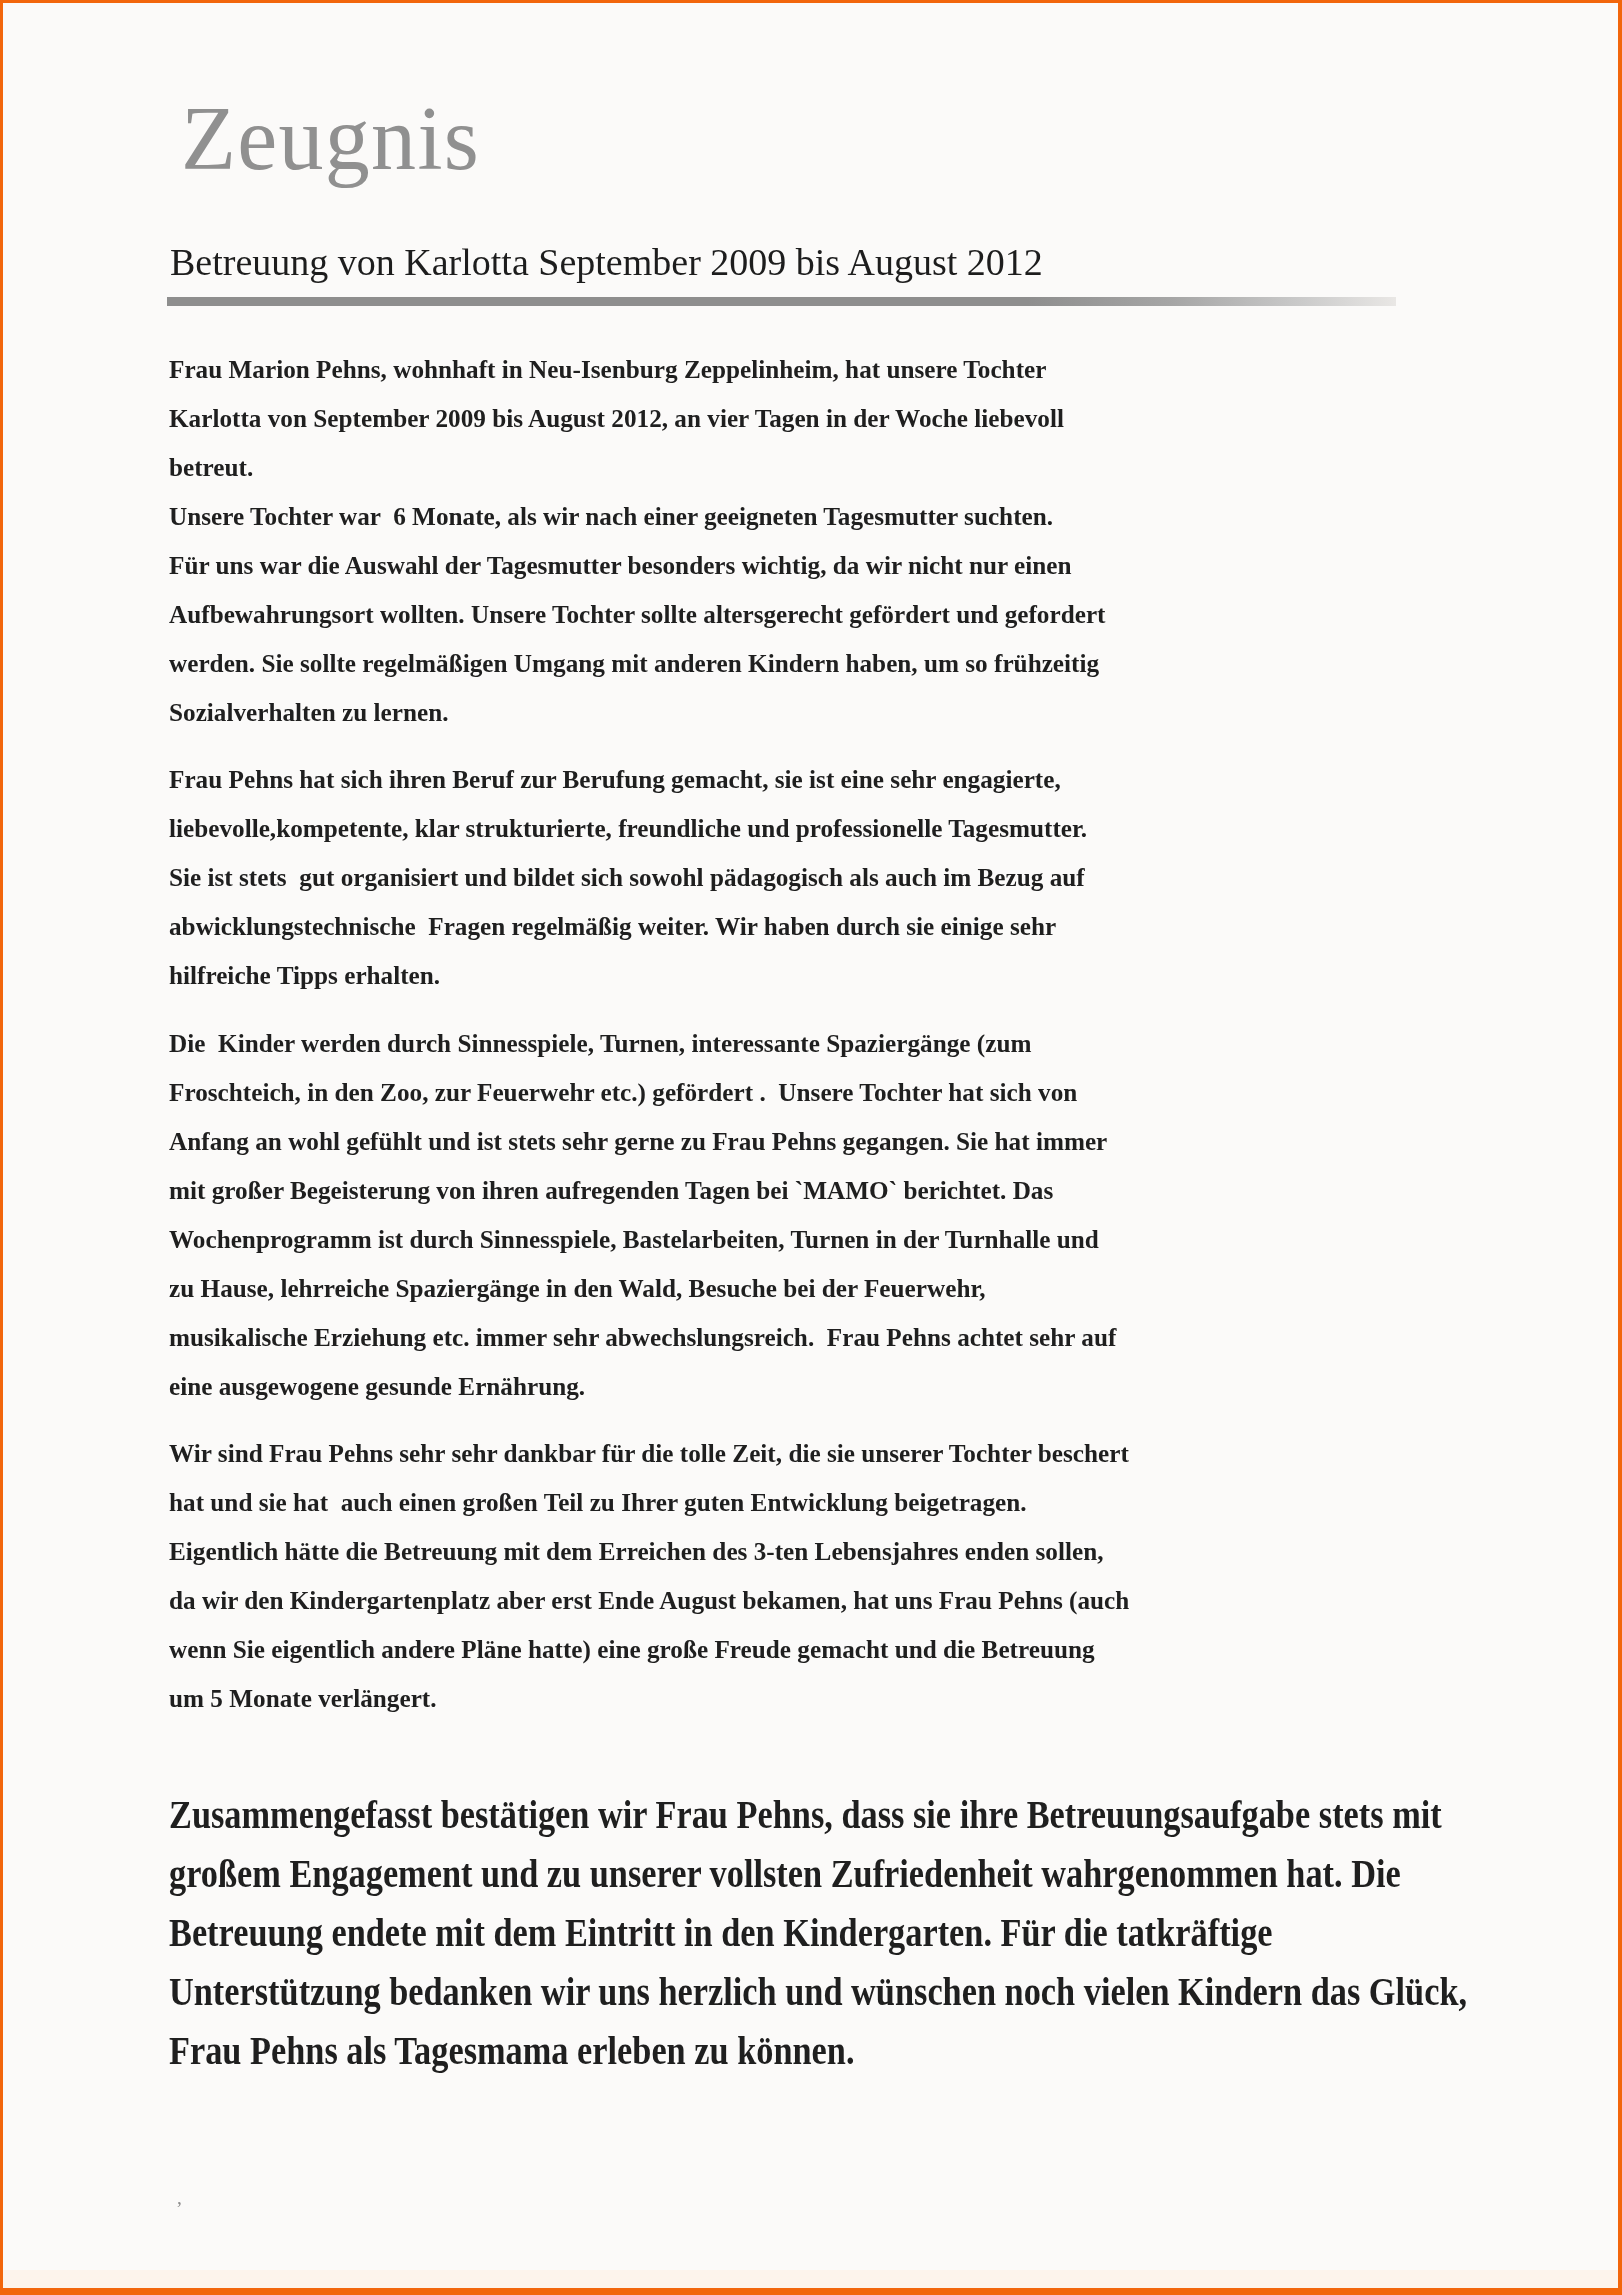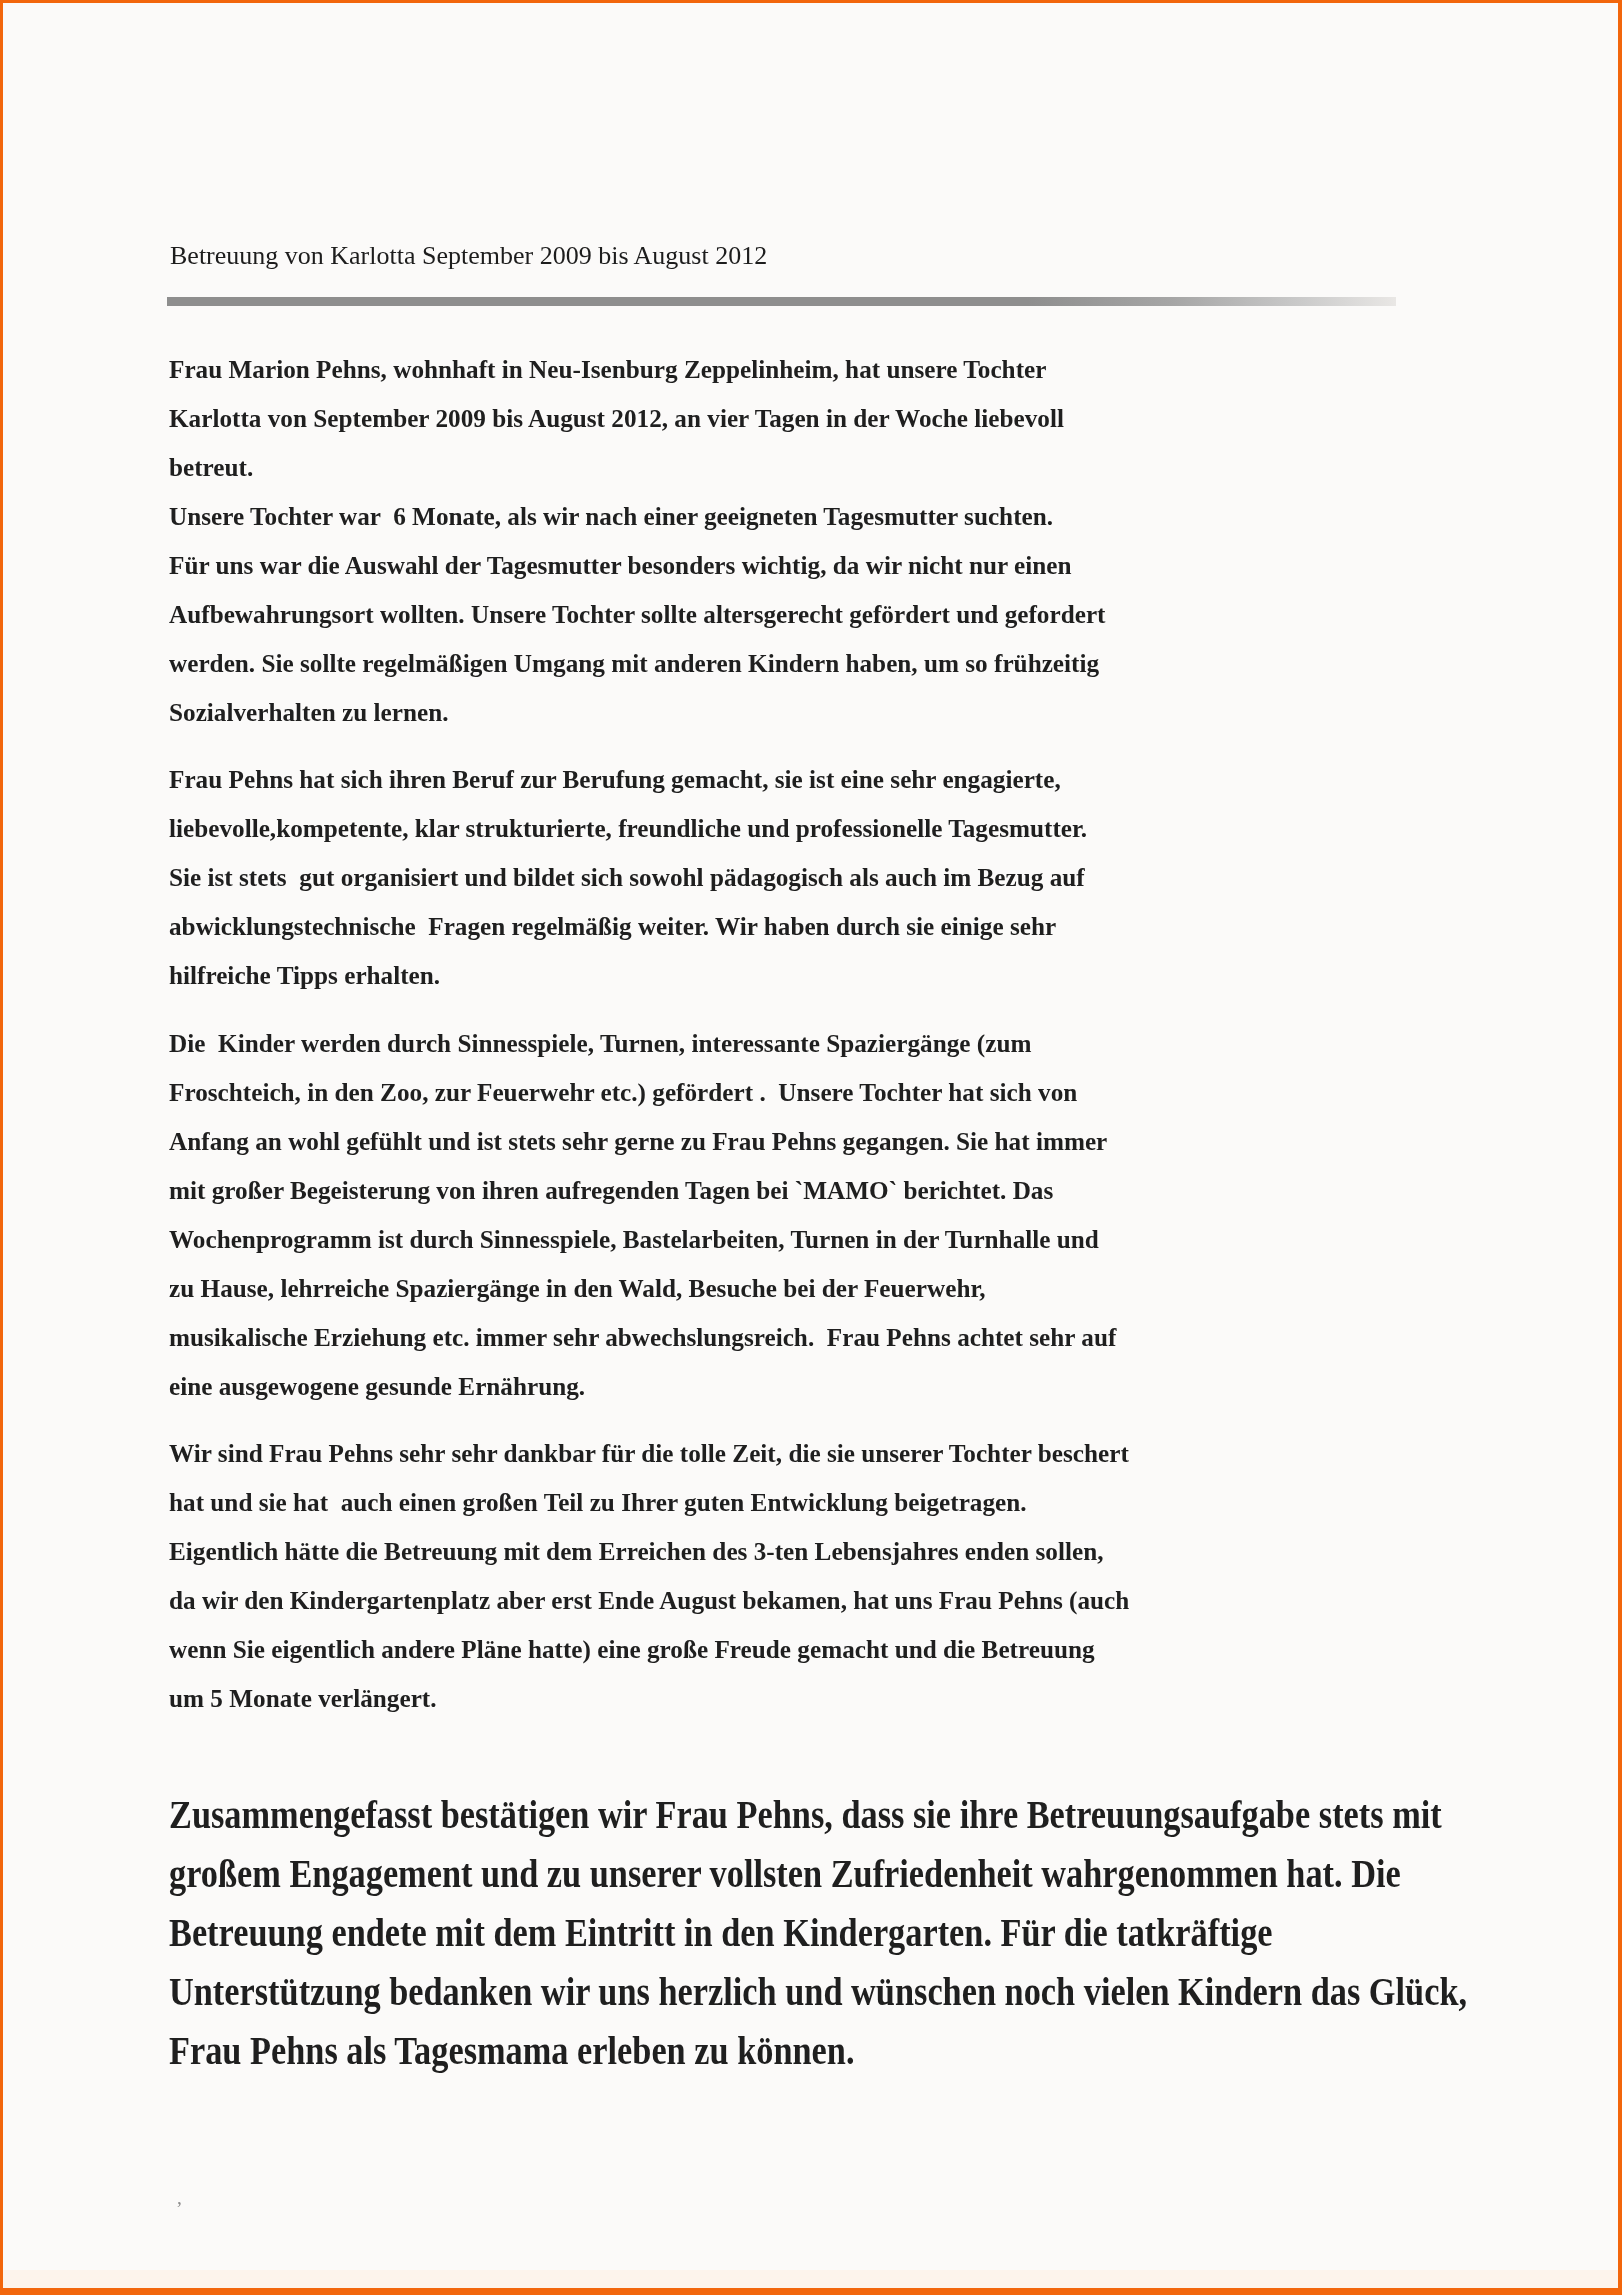--- a/index.html
+++ b/index.html
@@ -45,21 +45,21 @@
     line-height: 1.15;
     font-weight: 400;
     letter-spacing: 1.3px;
     color: var(--title-color, #909090);
   }
   .doc-subtitle {
     position: absolute;
     left: 167px;
     top: 237px;
     margin: 0;
-    font-size: 26px;
+    font-size: 38px;
     line-height: 1.2;
     font-weight: 400;
     color: #1d1d1d;
     white-space: pre;
   }
   .divider {
     position: absolute;
     left: 164px;
     top: 294px;
     width: 1229px;
@@ -105,20 +105,21 @@
     top: 2195px;
     font-size: 19.6px;
     color: #8a8a8a;
   }
 </style>
 </head>
 <body>
 
 <div class="sheet">
 
+  <h1 class="doc-title">Zeugnis</h1>
 
   <h2 class="doc-subtitle">Betreuung von Karlotta September 2009 bis August 2012</h2>
 
   <div class="divider"></div>
 
   <div class="body-text">
       <div class="para">
         <div class="line">Frau Marion Pehns, wohnhaft in Neu-Isenburg Zeppelinheim, hat unsere Tochter</div>
         <div class="line">Karlotta von September 2009 bis August 2012, an vier Tagen in der Woche liebevoll</div>
         <div class="line">betreut.</div>

